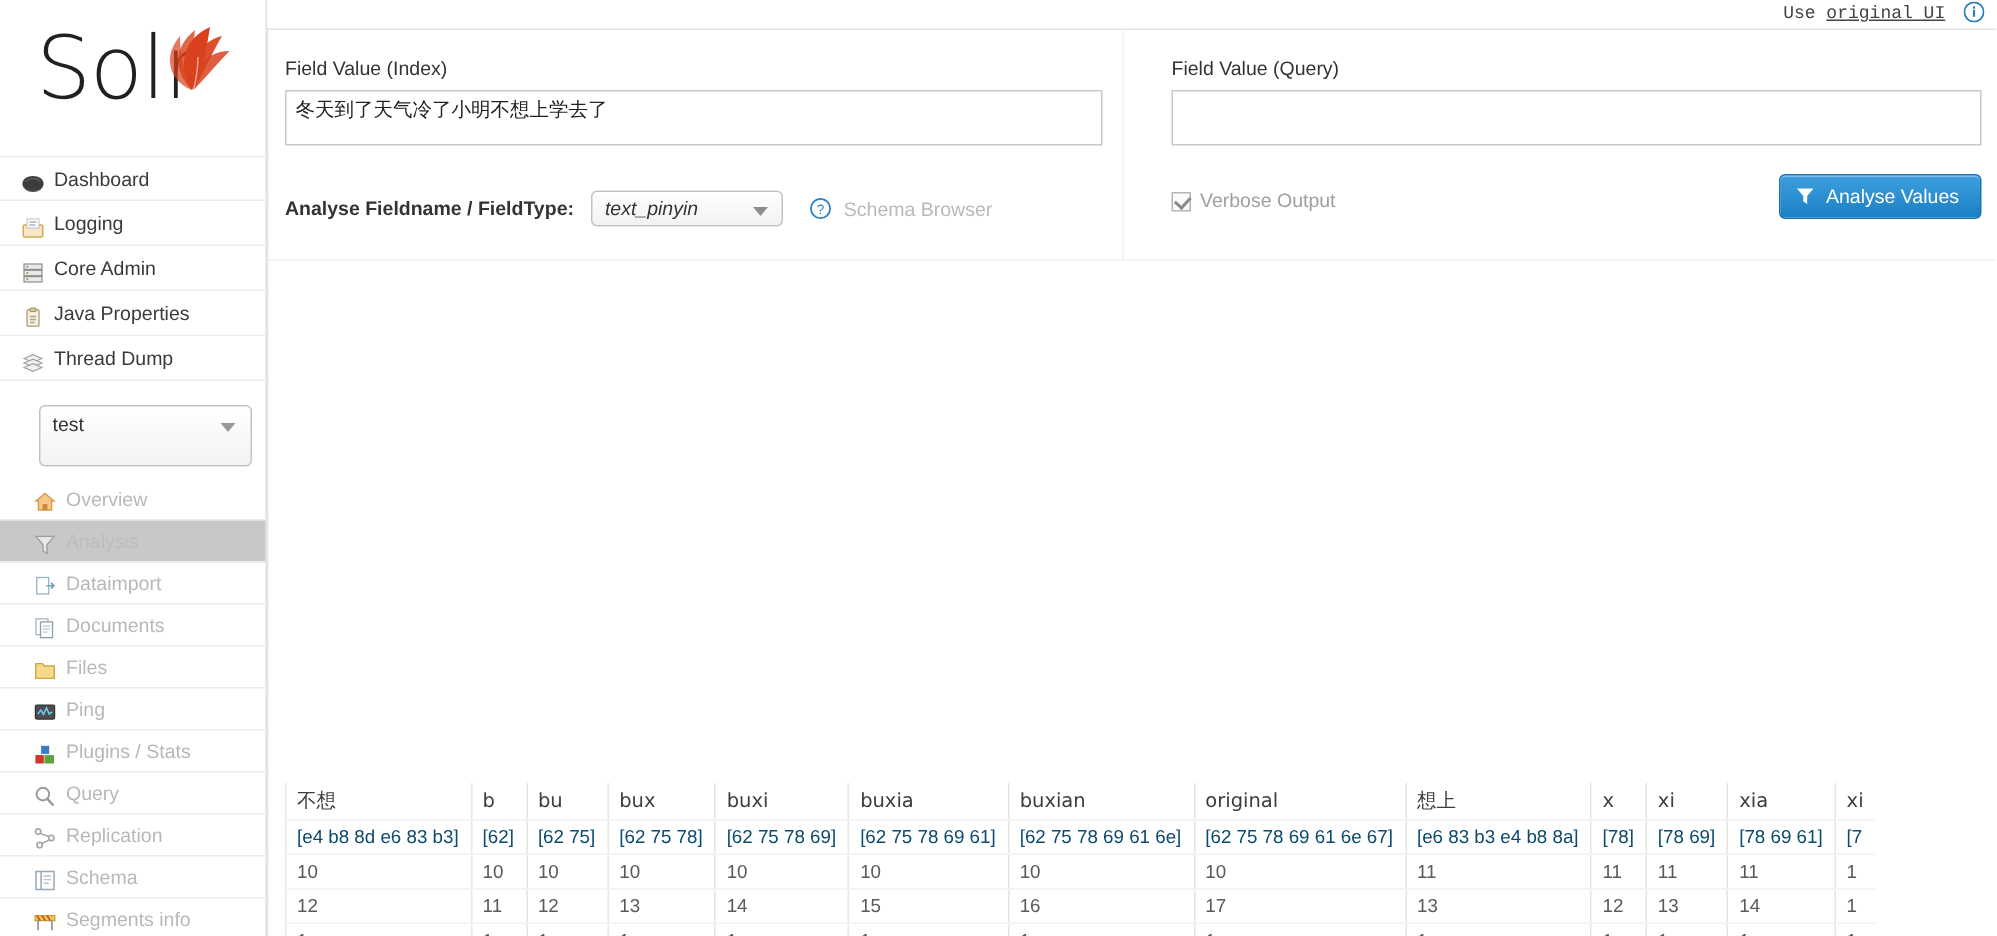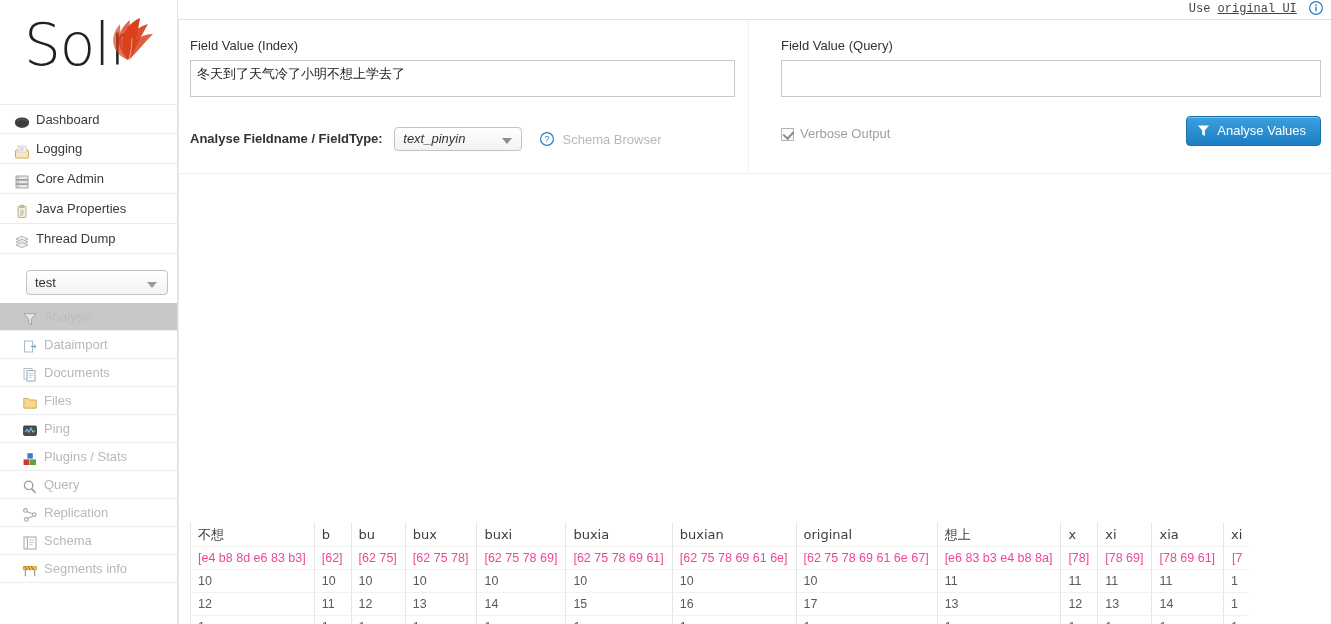--- a/index.html
+++ b/index.html
@@ -61,21 +61,21 @@
     margin-top: -8px;
     width: 16px; height: 16px;
     display: block;
   }
 
   .core-select-wrap {
     margin: 16px 10px 8px 26px;
     position: relative;
   }
   .core-select {
-    width: 142px; height: 25px;
+    width: 142px; height: 41px;
     border: 1px solid #c2c2c2;
     border-radius: 4px;
     background: linear-gradient(#ffffff, #f3f3f3);
     font-size: 13px;
     color: #333;
     line-height: 23px;
     padding-left: 8px;
     cursor: pointer;
     position: relative;
   }
@@ -304,23 +304,22 @@
     white-space: nowrap;
     vertical-align: top;
     line-height: 16px;
   }
   #token-table tr.r-text td {
     font-size: 13px;
     color: #3d3d3d;
     padding-top: 5px;
   }
   #token-table tr.r-hex td {
-    color: #ec4899;
+    color: #0c4a6e;
     font-size: 12.5px;
-    text-align: right;
   }
   #token-table tr.r-num td { color: #5a5a5a; }
   #token-table tr:last-child td { border-bottom: 1px solid #f2f2f2; }
   .cjk { font-family: "DejaVu Sans", sans-serif; }
 </style>
 </head>
 <body>
 
 <div id="app">
 
@@ -412,20 +411,29 @@
     </ul>
 
     <div class="core-select-wrap">
       <div class="core-select">
         <span>test</span>
         <span class="core-caret"></span>
       </div>
     </div>
 
     <ul class="nav-core">
+      <li>
+        <span class="core-icon">
+          <svg viewBox="0 0 16 16" width="16" height="16">
+            <path d="M8 2l6 5h-1.6v6H3.6V7H2z" fill="#f6c98a" stroke="#d79a4a" stroke-width=".9"></path>
+            <rect x="6.4" y="9" width="3.2" height="4" fill="#c98b3f"></rect>
+          </svg>
+        </span>
+        <span>Overview</span>
+      </li>
       <li class="active">
         <span class="core-icon">
           <svg viewBox="0 0 16 16" width="16" height="16">
             <path d="M2 2.6h12L9.3 8.2V14L6.7 12.2V8.2z" fill="#e7e7e7" stroke="#9d9d9d" stroke-width=".9"></path>
           </svg>
         </span>
         <span>Analysis</span>
       </li>
       <li>
         <span class="core-icon">

